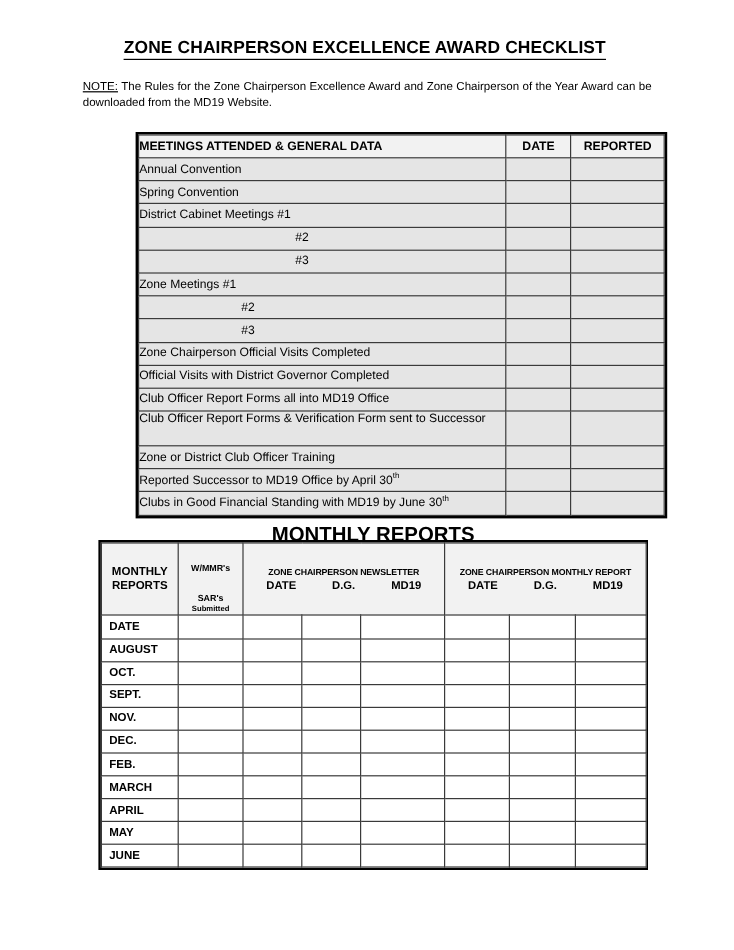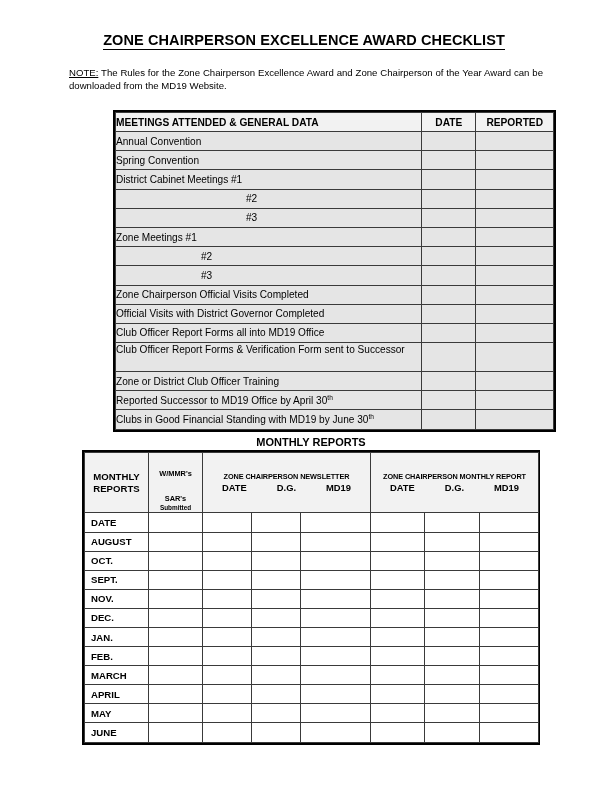--- a/index.html
+++ b/index.html
@@ -107,21 +107,21 @@
     line-height: 0;
   }
 
   
   .mr-title {
     position: absolute;
     left: 82px;
     top: 436px;
     width: 458px;
     text-align: center;
-    font-size: 11px;
+    font-size: 17px;
     font-weight: bold;
   }
   .tbl2-wrap {
     position: absolute;
     left: 82px;
     top: 450px;
     width: 454px;
     border: 2.1px solid #000;
     box-sizing: content-box;
   }
@@ -388,30 +388,20 @@
           <td class="mon">DEC.</td>
           <td></td>
           <td></td>
           <td></td>
           <td></td>
           <td></td>
           <td></td>
           <td></td>
         </tr>
         <tr class="t2-row">
-          <td class="mon">JAN.</td>
-          <td></td>
-          <td></td>
-          <td></td>
-          <td></td>
-          <td></td>
-          <td></td>
-          <td></td>
-        </tr>
-        <tr class="t2-row">
           <td class="mon">FEB.</td>
           <td></td>
           <td></td>
           <td></td>
           <td></td>
           <td></td>
           <td></td>
           <td></td>
         </tr>
         <tr class="t2-row">

